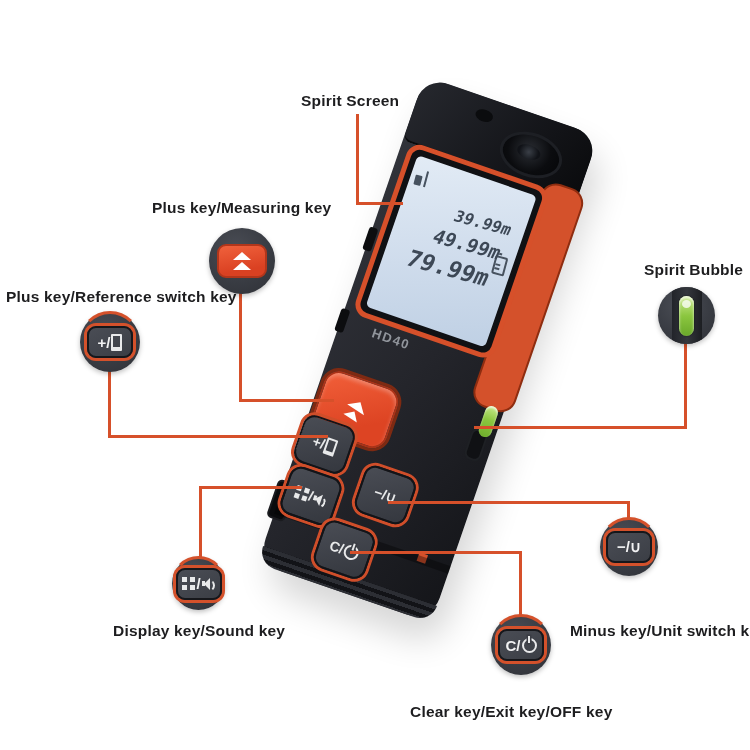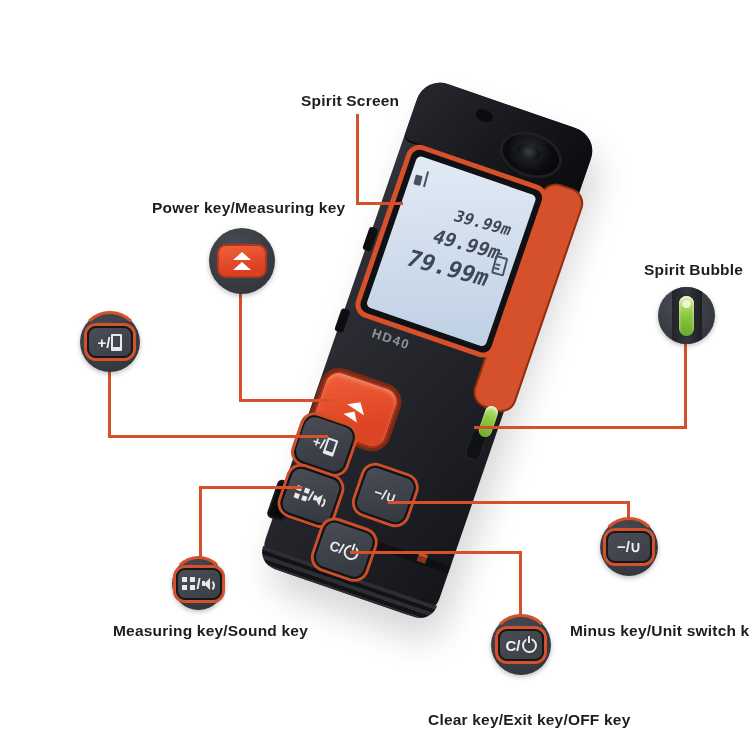--- a/index.html
+++ b/index.html
@@ -233,19 +233,20 @@
   </div>
   <div class="badge b-clear">
     <span class="arc"></span>
     <div class="bbtn">
       <span>C/</span>
         <span class="pwr"></span>
     </div>
   </div>
 
   <div class="lbl" style="left:301px;top:92px;">Spirit Screen</div>
-  <div class="lbl" style="left:152px;top:199px;">Power key/Measuring key</div>
+  <div class="lbl" style="left:152px;top:199px;">Plus key/Measuring key</div>
+  <div class="lbl" style="left:6px;top:288px;">Plus key/Reference switch key</div>
   <div class="lbl" style="left:644px;top:261px;">Spirit Bubble</div>
-  <div class="lbl" style="left:113px;top:622px;">Measuring key/Sound key</div>
+  <div class="lbl" style="left:113px;top:622px;">Display key/Sound key</div>
   <div class="lbl" style="left:570px;top:622px;">Minus key/Unit switch key</div>
-  <div class="lbl" style="left:428px;top:703px;margin-top:8px;">Clear key/Exit key/OFF key</div>
+  <div class="lbl" style="left:410px;top:703px;">Clear key/Exit key/OFF key</div>
 
 </div>
 
 </body></html>

